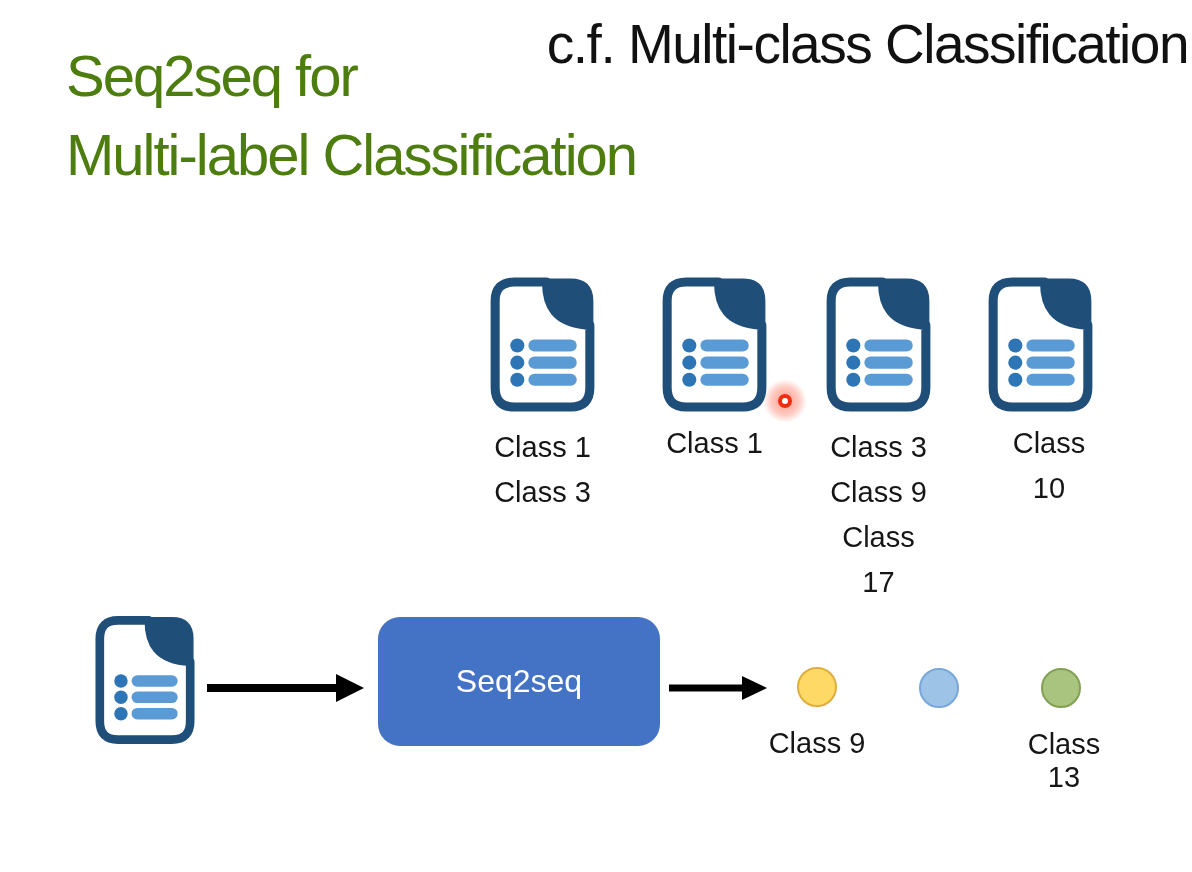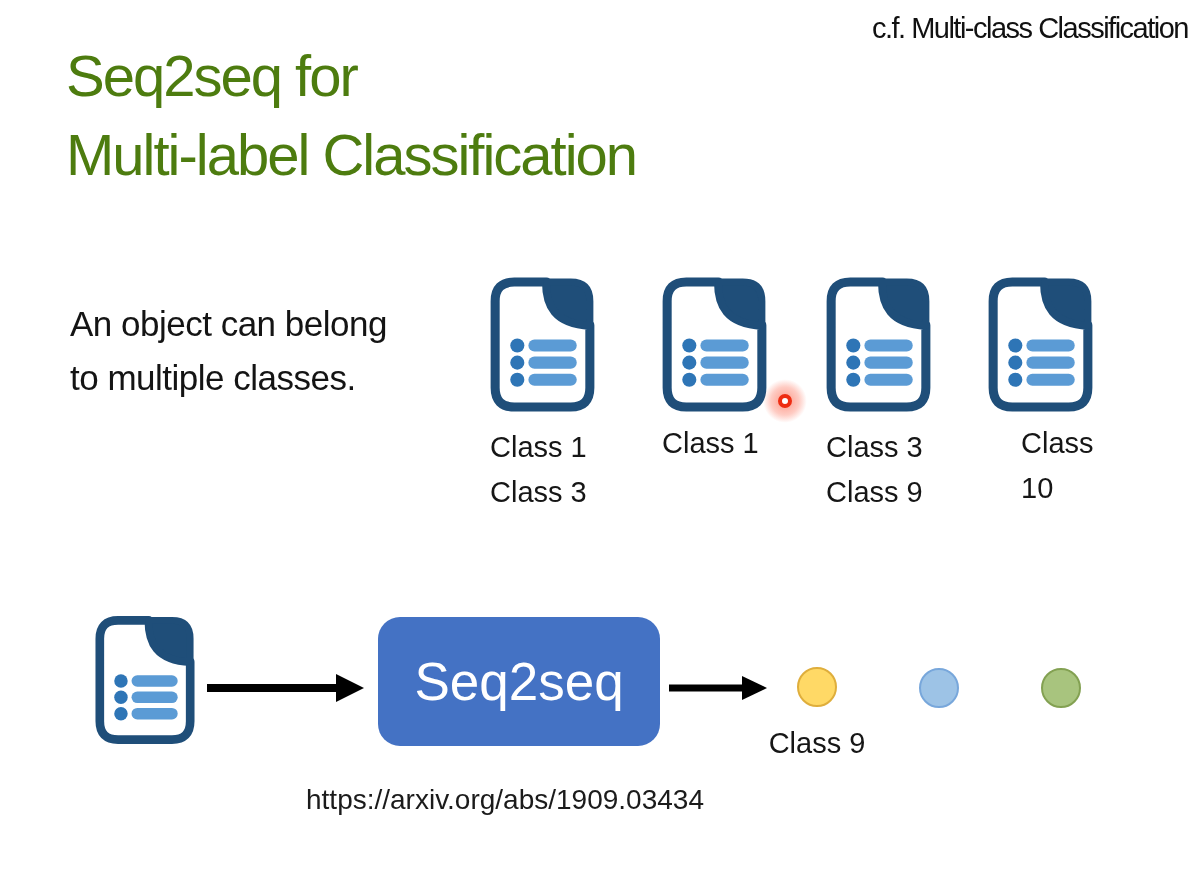--- a/index.html
+++ b/index.html
@@ -8,63 +8,61 @@
     overflow:hidden; font-family:"Liberation Sans", sans-serif; color:#141414;
   }
   .abs { position:absolute; }
   .pre { white-space:pre-line; }
 
   .slide-title {
     left:66px; top:36px; font-size:58px; line-height:79px;
     letter-spacing:-2px; color:#4d7c0f;
   }
   .corner-note {
-    top:12px; right:4px; font-size:29px; letter-spacing:-1.5px; color:#111111;
+    top:12px; right:4px; font-size:55px; letter-spacing:-1.5px; color:#111111;
   }
   .intro-text {
     left:70px; top:297px; font-size:35px; line-height:54px; letter-spacing:-0.5px;
   }
 
   .doc-icon { display:block; }
 
-  .label-stack { font-size:29px; line-height:45px; text-align:left; color:#161616; }
+  .label-stack { font-size:29px; line-height:45px; text-align:center; color:#161616; }
 
   .laser-glow {
     left:763px; top:379px; width:44px; height:44px; border-radius:50%;
     background:radial-gradient(circle, rgba(252,70,40,0.55) 0%, rgba(252,70,40,0.28) 45%, rgba(252,70,40,0) 70%);
   }
   .laser-ring {
     left:778px; top:394px; width:14px; height:14px; box-sizing:border-box;
     border:4px solid #ee2d12; background:#ffffff; border-radius:50%;
   }
 
   .model-box {
     left:378px; top:617px; width:282px; height:129px; border-radius:22px;
     background:#4472C4; display:flex; align-items:center; justify-content:center;
-    color:#ffffff; font-size:53px;
+    color:#ffffff; font-size:32px;
   }
 
   .out-circle { width:40px; height:40px; border-radius:50%; box-sizing:border-box; }
   .out-0 { left:797px; top:667px; border:2px solid #dfae3c; }
   .out-1 { left:919px; top:668px; border:2px solid #78a7db; }
   .out-2 { left:1041px; top:668px; border:2px solid #83a152; }
   .out-label { font-size:29px; color:#161616; text-align:center; }
 
   .refs { left:306px; top:781px; font-size:28px; line-height:38px; color:#1b1b1b; }
 </style>
 </head>
 <body>
 
 <div id="slide">
 
   <div class="abs slide-title pre">Seq2seq for
 Multi-label Classification</div>
   <div class="abs corner-note">c.f. Multi-class Classification</div>
-  <div class="abs intro-text pre">An object can belong
-to multiple classes.</div>
 
   <svg class="abs doc-icon" style="left:490px;top:277px" width="105" height="135" viewBox="0 0 104 134">
     <path d="M24 5 H56 C56 28 64 46 99 48 V110 Q99 129 80 129 H24 Q5 129 5 110 V24 Q5 5 24 5 Z" fill="#ffffff" stroke="#1F4E79" stroke-width="9" stroke-linejoin="round"></path>
     <path d="M56 5 H80 Q99 5 99 24 V48 C64 46 56 28 56 5 Z" fill="#1F4E79" stroke="#1F4E79" stroke-width="7" stroke-linejoin="round"></path>
     <circle cx="27" cy="68" r="7" fill="#2E75B6"></circle>
       <circle cx="27" cy="85" r="7" fill="#2E75B6"></circle>
       <circle cx="27" cy="102" r="7" fill="#2E75B6"></circle>
     <rect x="38" y="62" width="48" height="12" rx="6" fill="#5B9BD5"></rect>
       <rect x="38" y="79" width="48" height="12" rx="6" fill="#5B9BD5"></rect>
       <rect x="38" y="96" width="48" height="12" rx="6" fill="#5B9BD5"></rect>
@@ -97,33 +95,34 @@
     <circle cx="27" cy="68" r="7" fill="#2E75B6"></circle>
       <circle cx="27" cy="85" r="7" fill="#2E75B6"></circle>
       <circle cx="27" cy="102" r="7" fill="#2E75B6"></circle>
     <rect x="38" y="62" width="48" height="12" rx="6" fill="#5B9BD5"></rect>
       <rect x="38" y="79" width="48" height="12" rx="6" fill="#5B9BD5"></rect>
       <rect x="38" y="96" width="48" height="12" rx="6" fill="#5B9BD5"></rect>
   </svg>
   <div class="abs label-stack" style="left:826px;top:425px;width:105px">
     <div>Class 3</div>
     <div>Class 9</div>
+    <div>Class 17</div>
   </div>
 
   <svg class="abs doc-icon" style="left:988px;top:277px" width="105" height="135" viewBox="0 0 104 134">
     <path d="M24 5 H56 C56 28 64 46 99 48 V110 Q99 129 80 129 H24 Q5 129 5 110 V24 Q5 5 24 5 Z" fill="#ffffff" stroke="#1F4E79" stroke-width="9" stroke-linejoin="round"></path>
     <path d="M56 5 H80 Q99 5 99 24 V48 C64 46 56 28 56 5 Z" fill="#1F4E79" stroke="#1F4E79" stroke-width="7" stroke-linejoin="round"></path>
     <circle cx="27" cy="68" r="7" fill="#2E75B6"></circle>
       <circle cx="27" cy="85" r="7" fill="#2E75B6"></circle>
       <circle cx="27" cy="102" r="7" fill="#2E75B6"></circle>
     <rect x="38" y="62" width="48" height="12" rx="6" fill="#5B9BD5"></rect>
       <rect x="38" y="79" width="48" height="12" rx="6" fill="#5B9BD5"></rect>
       <rect x="38" y="96" width="48" height="12" rx="6" fill="#5B9BD5"></rect>
   </svg>
-  <div class="abs label-stack" style="left:1021px;top:421px;width:110px">
+  <div class="abs label-stack" style="left:994px;top:421px;width:110px">
     <div>Class 10</div>
   </div>
 
   <svg class="abs doc-icon" style="left:95px;top:613px" width="100" height="134" viewBox="0 0 104 134">
     <path d="M24 5 H56 C56 28 64 46 99 48 V110 Q99 129 80 129 H24 Q5 129 5 110 V24 Q5 5 24 5 Z" fill="#ffffff" stroke="#1F4E79" stroke-width="9" stroke-linejoin="round"></path>
     <path d="M56 5 H80 Q99 5 99 24 V48 C64 46 56 28 56 5 Z" fill="#1F4E79" stroke="#1F4E79" stroke-width="7" stroke-linejoin="round"></path>
     <circle cx="27" cy="68" r="7" fill="#2E75B6"></circle>
       <circle cx="27" cy="85" r="7" fill="#2E75B6"></circle>
       <circle cx="27" cy="102" r="7" fill="#2E75B6"></circle>
     <rect x="38" y="62" width="48" height="12" rx="6" fill="#5B9BD5"></rect>
@@ -143,18 +142,18 @@
   <svg class="abs" style="left:668px;top:672px" width="102" height="32">
     <line x1="1" y1="16" x2="77" y2="16" stroke="#000000" stroke-width="7"></line>
     <polygon points="74,4 99,16 74,28" fill="#000000"></polygon>
   </svg>
 
   <div class="abs out-circle out-0" style="background-color: rgb(255, 217, 102);"></div>
   <div class="abs out-circle out-1" style="background-color: rgb(157, 195, 230);"></div>
   <div class="abs out-circle out-2" style="background-color: rgb(168, 196, 126);"></div>
 
   <div class="abs out-label" style="left:768px;top:727px;width:98px">Class 9</div>
+  <div class="abs out-label" style="left:1012px;top:728px;width:104px">Class 13</div>
 
   <div class="abs refs">
-    <div>https://arxiv.org/abs/1909.03434</div>
   </div>
 
 </div>
 
 </body></html>

